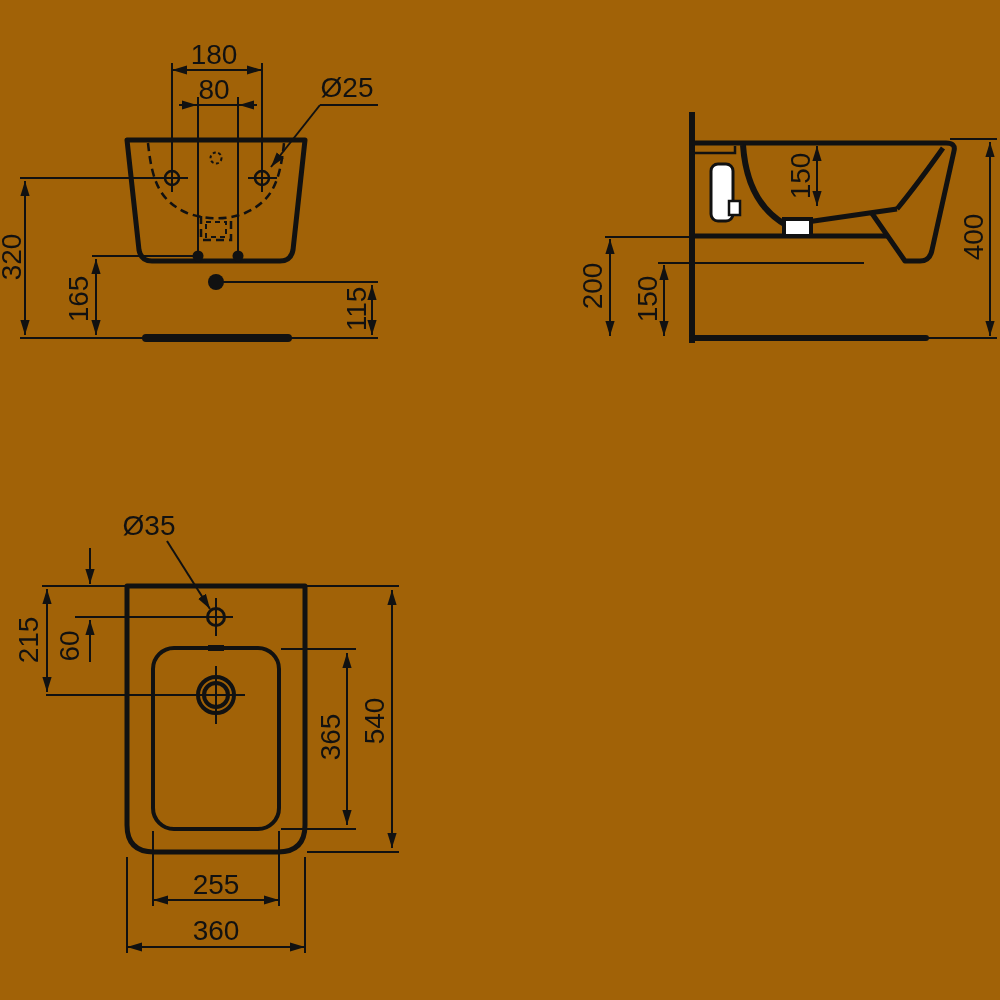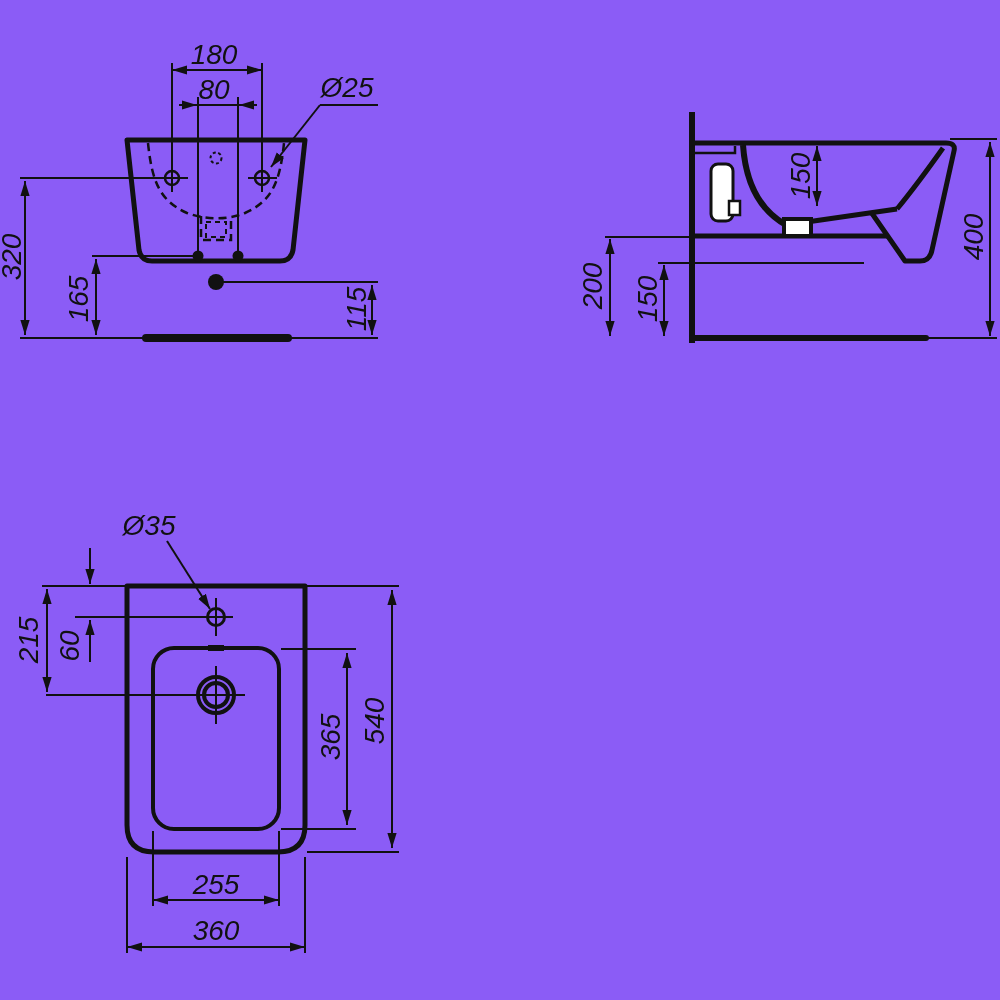--- a/index.html
+++ b/index.html
@@ -1,16 +1,16 @@
 <!DOCTYPE html>
 <html><head>
 <meta charset="utf-8">
 <style>
   html,body{margin:0;padding:0;background:#ffffff;}
-  .canvas{position:relative;width:1000px;height:1000px;background:#8b5cf6;overflow:hidden;font-style:italic;}
+  .canvas{position:relative;width:1000px;height:1000px;background:#a16207;overflow:hidden;}
   svg{display:block;}
   .dim-text{
     font-family:"Liberation Sans","DejaVu Sans",sans-serif;
     font-size:28px;
     fill:#111111;
   }
   .thin{stroke:#111111;stroke-width:2;fill:none;}
   .med{stroke:#111111;stroke-width:2.5;fill:none;}
   .thick{stroke:#111111;stroke-width:5;fill:none;stroke-linejoin:round;}
   .xthick{stroke:#111111;stroke-width:6;fill:none;stroke-linejoin:round;}

